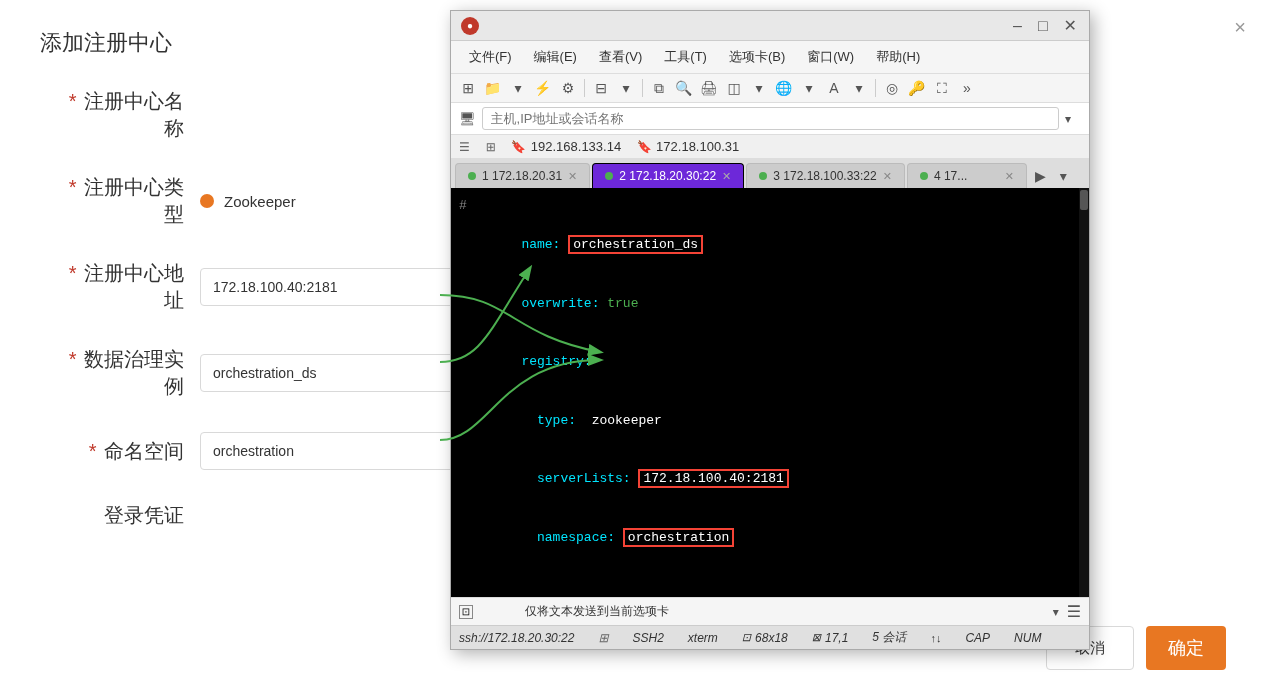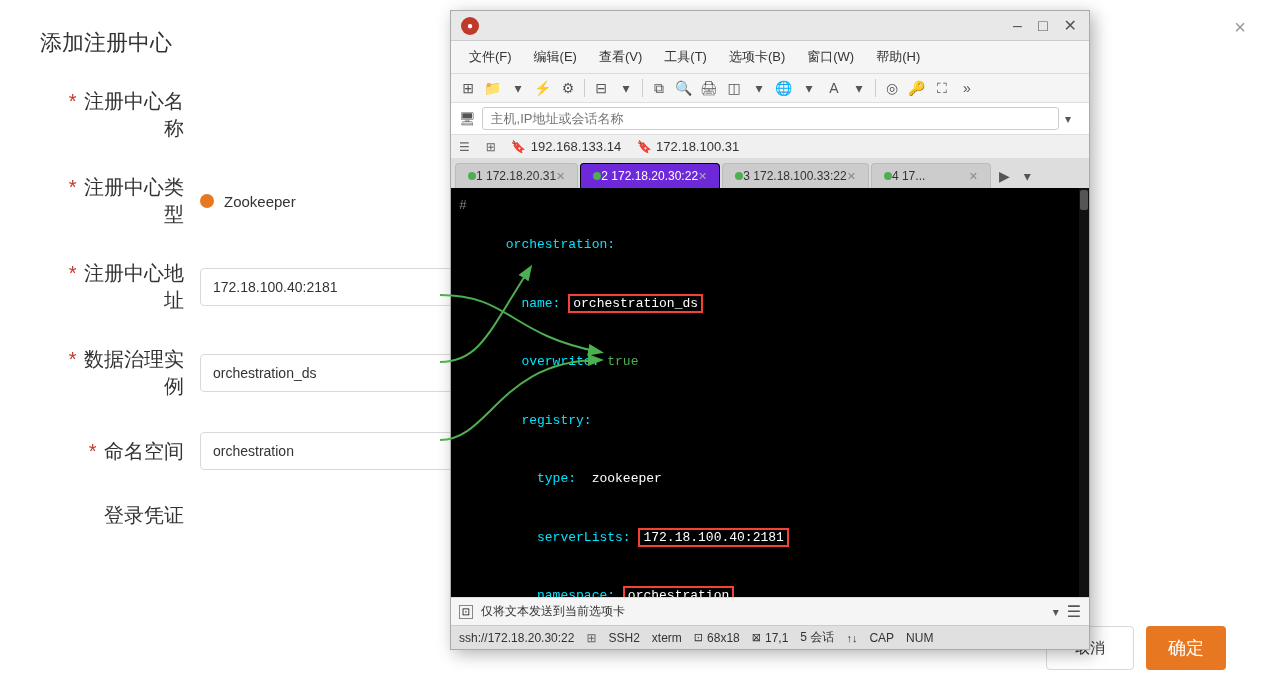--- a/index.html
+++ b/index.html
@@ -316,20 +316,21 @@
 
     .tab {
       padding: 5px 12px;
       font-size: 12px;
       border-radius: 4px 4px 0 0;
       border: 1px solid #bbb;
       border-bottom: none;
       cursor: pointer;
       display: flex;
       align-items: center;
+      gap: 6px;
       background: #ccc;
       color: #333;
       min-width: 120px;
       max-width: 160px;
     }
 
     .tab.active {
       background: #6d28d9;
       color: #fff;
       border-color: #000;
@@ -382,22 +383,23 @@
 
     
     .status-bar {
       background: #e0e0e0;
       border-top: 1px solid #ccc;
       display: flex;
       align-items: center;
       padding: 3px 8px;
       font-size: 12px;
       color: #333;
-      gap: 12px;
-      flex-shrink: 0;
+      gap: 24px;
+      flex-shrink: 0;
+      font-style: italic;
     }
 
     .status-bar-item {
       display: flex;
       align-items: center;
       gap: 4px;
     }
 
     svg.arrows {
       position: absolute;
@@ -426,20 +428,21 @@
       display: flex;
       align-items: center;
       justify-content: center;
       font-size: 10px;
     }
 
     .send-bar-text {
       flex: 1;
       font-size: 12px;
       color: #333;
+      margin-left: 44px;
     }
 
     .send-bar-dropdown {
       font-size: 12px;
       color: #555;
     }
 
     .send-bar-menu {
       font-size: 16px;
       color: #555;
@@ -606,23 +609,20 @@
       <span>4 17...</span>
       <span class="tab-close">✕</span>
     </div>
     <span class="tab-overflow">▶</span>
     <span class="tab-overflow">▾</span>
   </div>
 
   <div class="terminal-content">
     <div class="term-line c-comment">#</div>
     <div class="term-line">
-      <span class="c-cyan">orchestration:</span>
-    </div>
-    <div class="term-line">
       <span class="c-cyan">  name: </span><span style="border: 2px solid #f44336; padding: 0 3px; color: #fff;">orchestration_ds</span>
     </div>
     <div class="term-line">
       <span class="c-cyan">  overwrite: </span><span class="c-green">true</span>
     </div>
     <div class="term-line">
       <span class="c-cyan">  registry:</span>
     </div>
     <div class="term-line">
       <span class="c-cyan">    type: </span><span class="c-white"> zookeeper</span>

